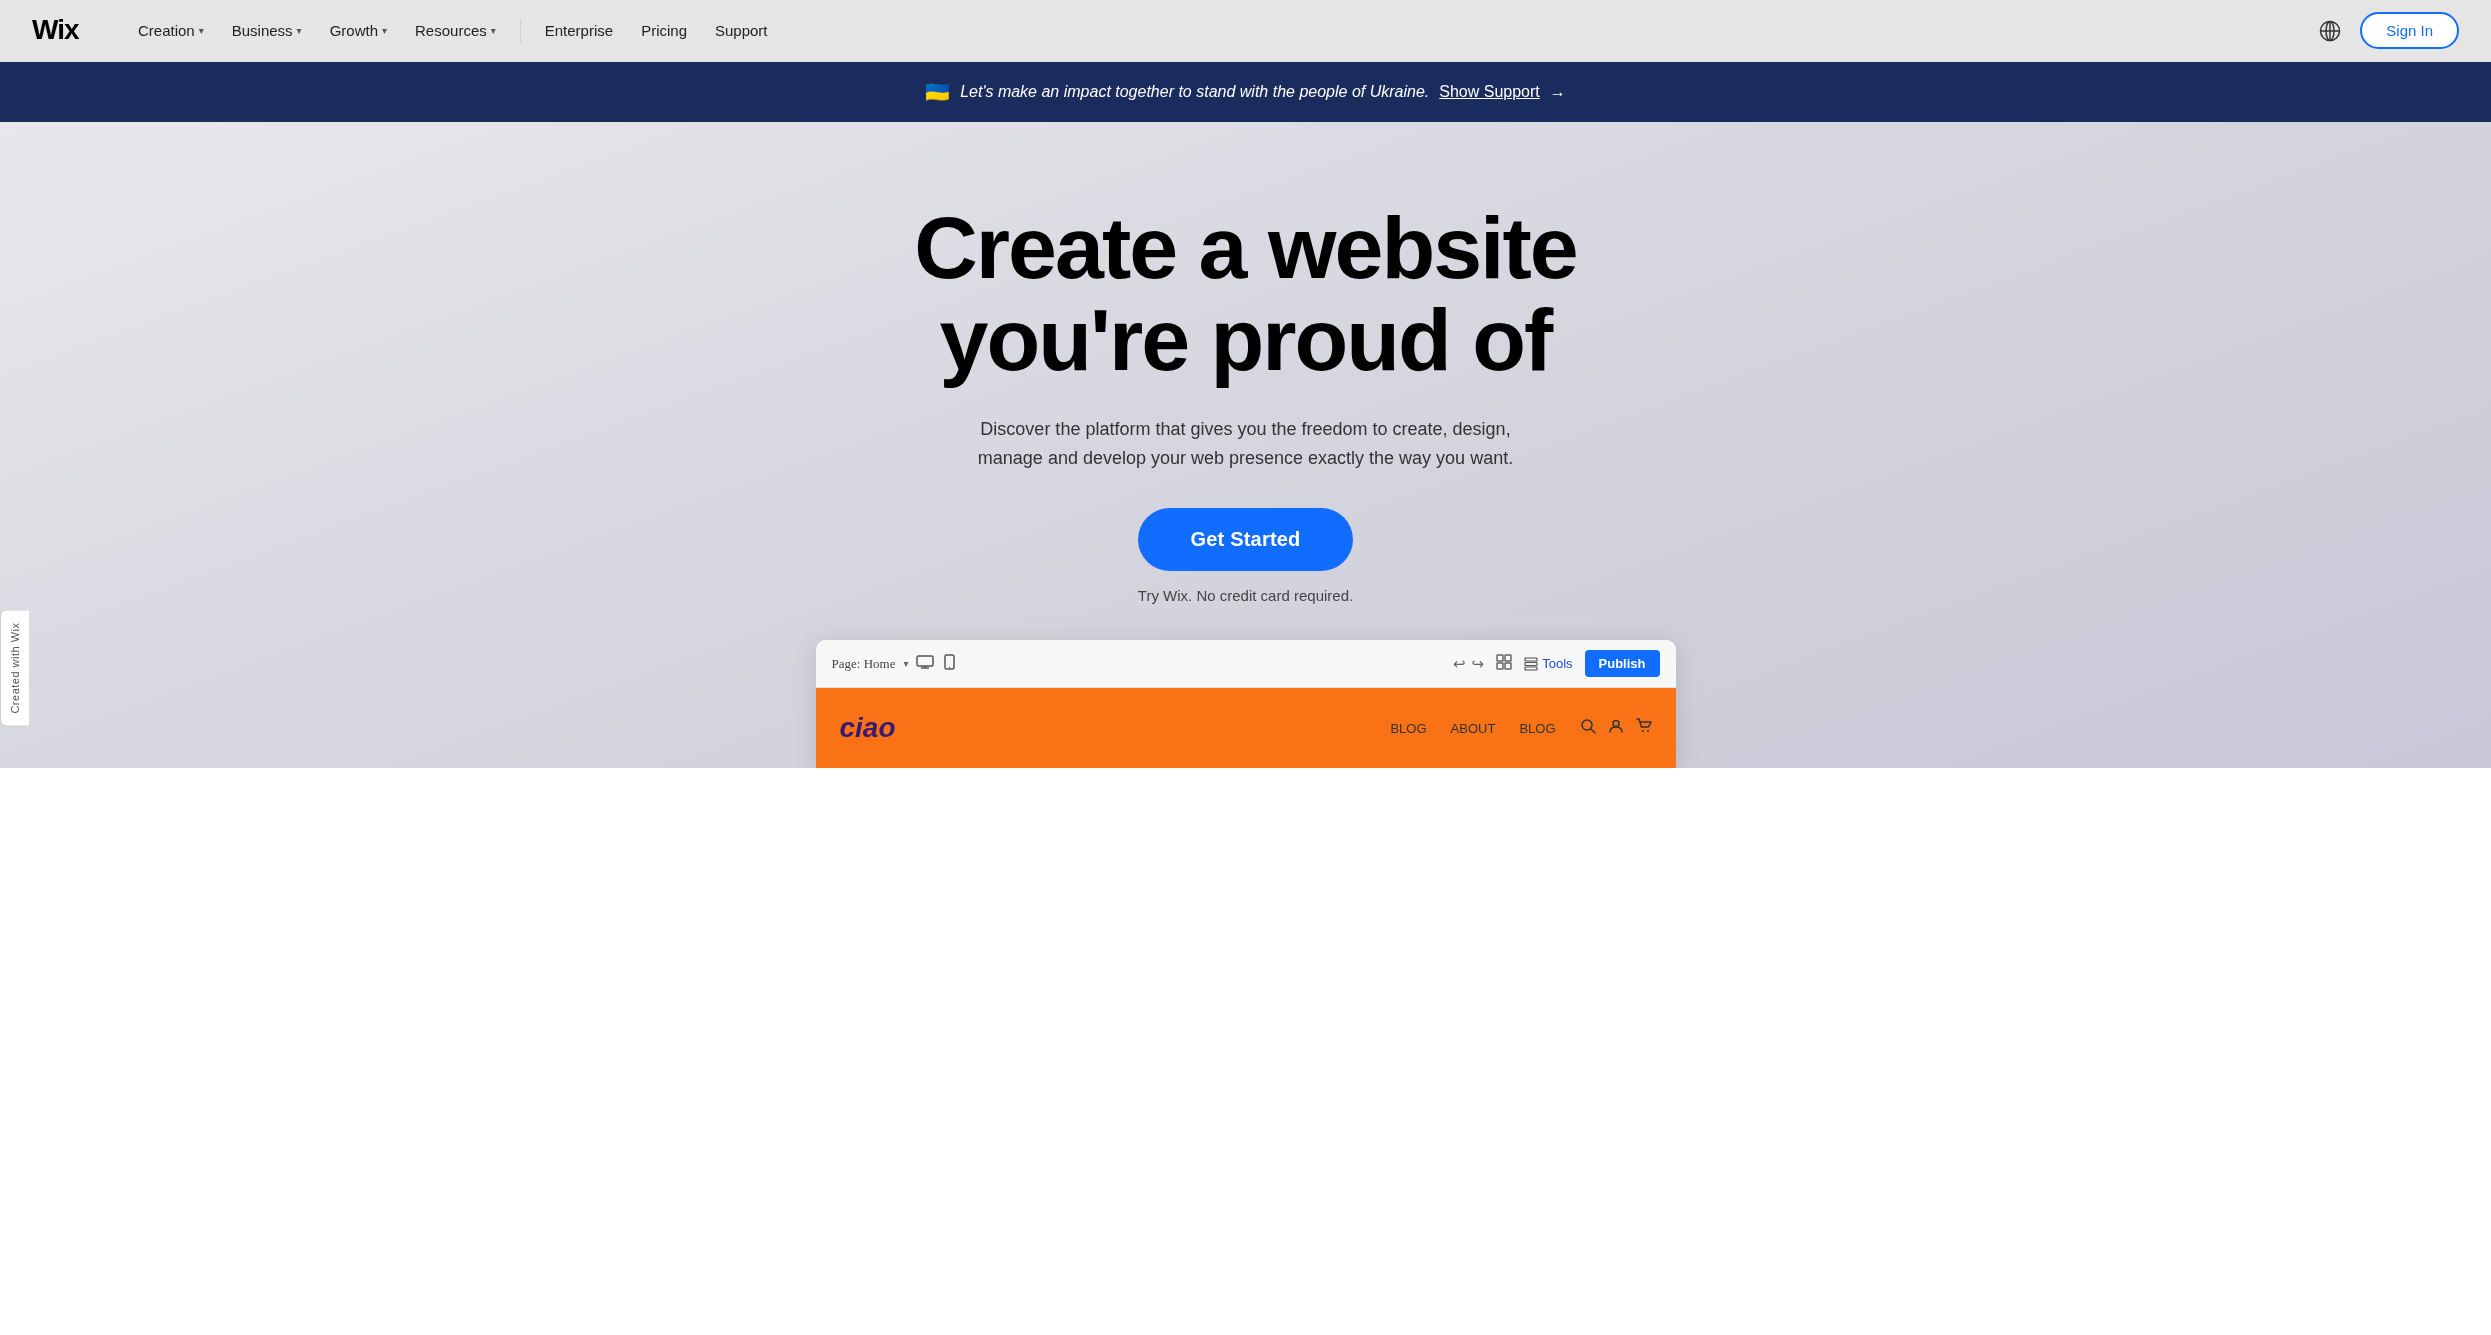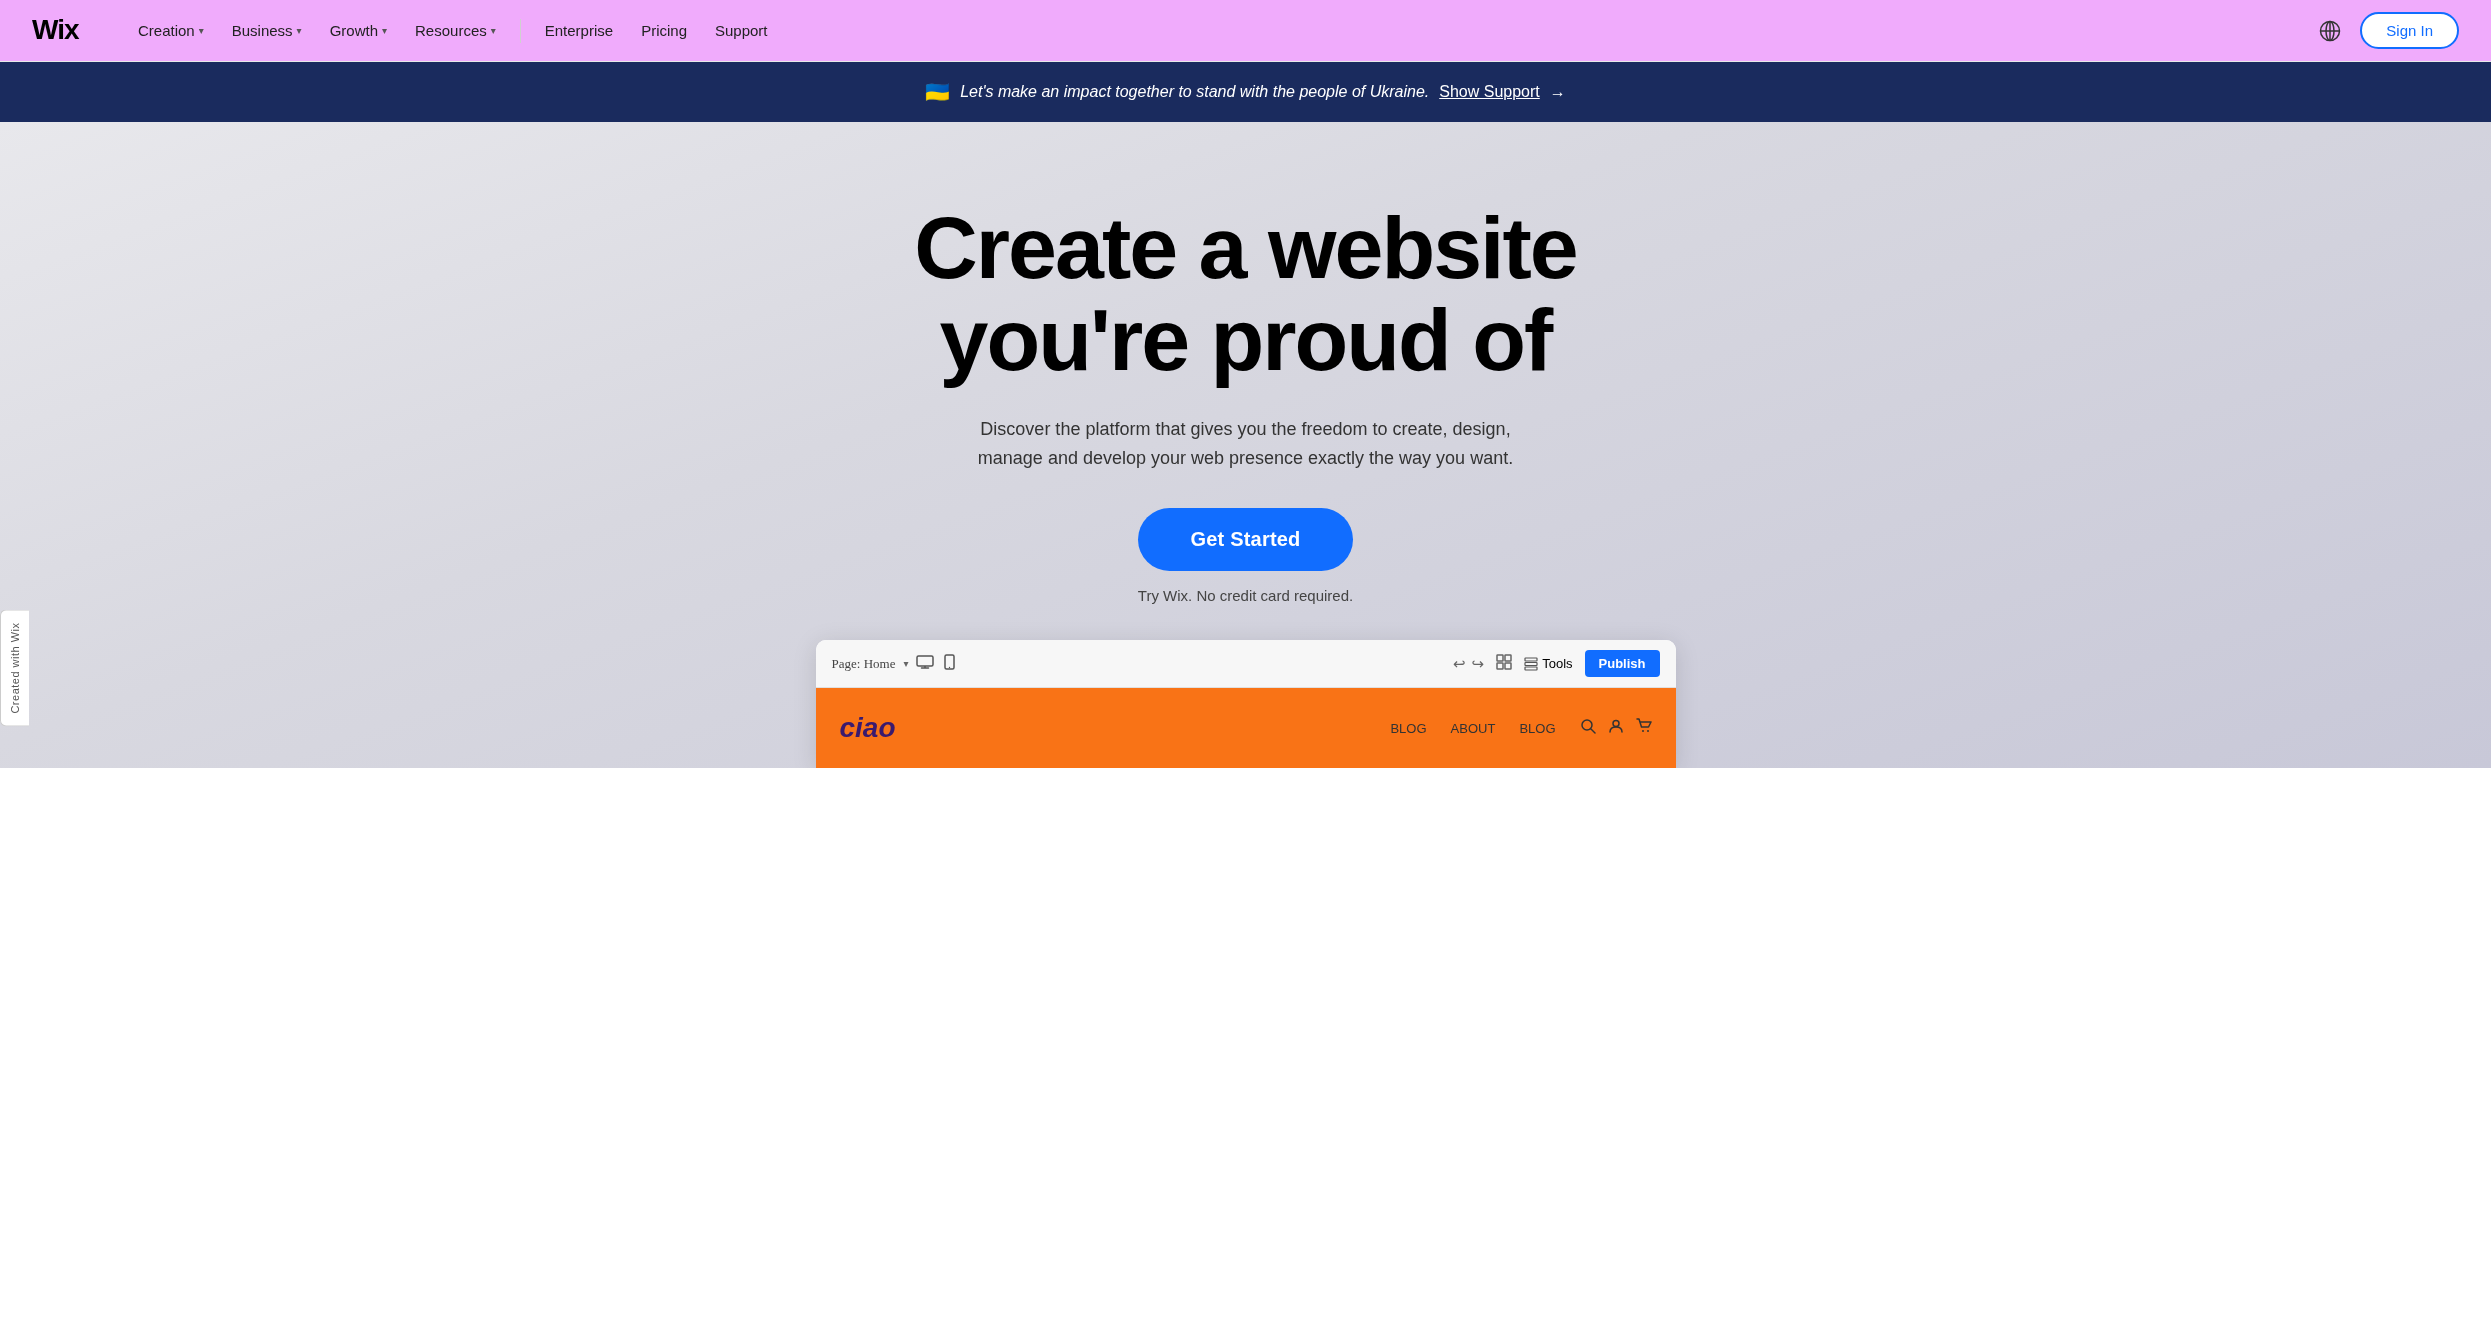--- a/index.html
+++ b/index.html
@@ -4,21 +4,21 @@
   <style>
     * { margin: 0; padding: 0; box-sizing: border-box; }
     body { font-family: 'Helvetica Neue', Helvetica, Arial, sans-serif; background: #fff; overflow-x: hidden; }
 
     
     .navbar {
       display: flex;
       align-items: center;
       height: 62px;
       padding: 0 32px;
-      background: #f0abfc;
+      background: #e5e5e5;
       border-bottom: 1px solid #e8e8e8;
       position: relative;
       z-index: 100;
     }
     .navbar-logo {
       display: flex;
       align-items: center;
       margin-right: 36px;
     }
     .wix-logo {
@@ -200,21 +200,21 @@
       display: flex;
       gap: 6px;
     }
     .undo-redo span { font-size: 15px; color: #666; cursor: pointer; }
     .zoom-icon { font-size: 15px; color: #666; cursor: pointer; }
     .tools-btn {
       display: flex;
       align-items: center;
       gap: 4px;
       font-size: 13px;
-      color: #000000;
+      color: #1d4ed8;
       cursor: pointer;
     }
     .publish-btn {
       background: #116dff;
       color: #fff;
       border: none;
       border-radius: 4px;
       padding: 6px 14px;
       font-size: 13px;
       font-weight: 600;

